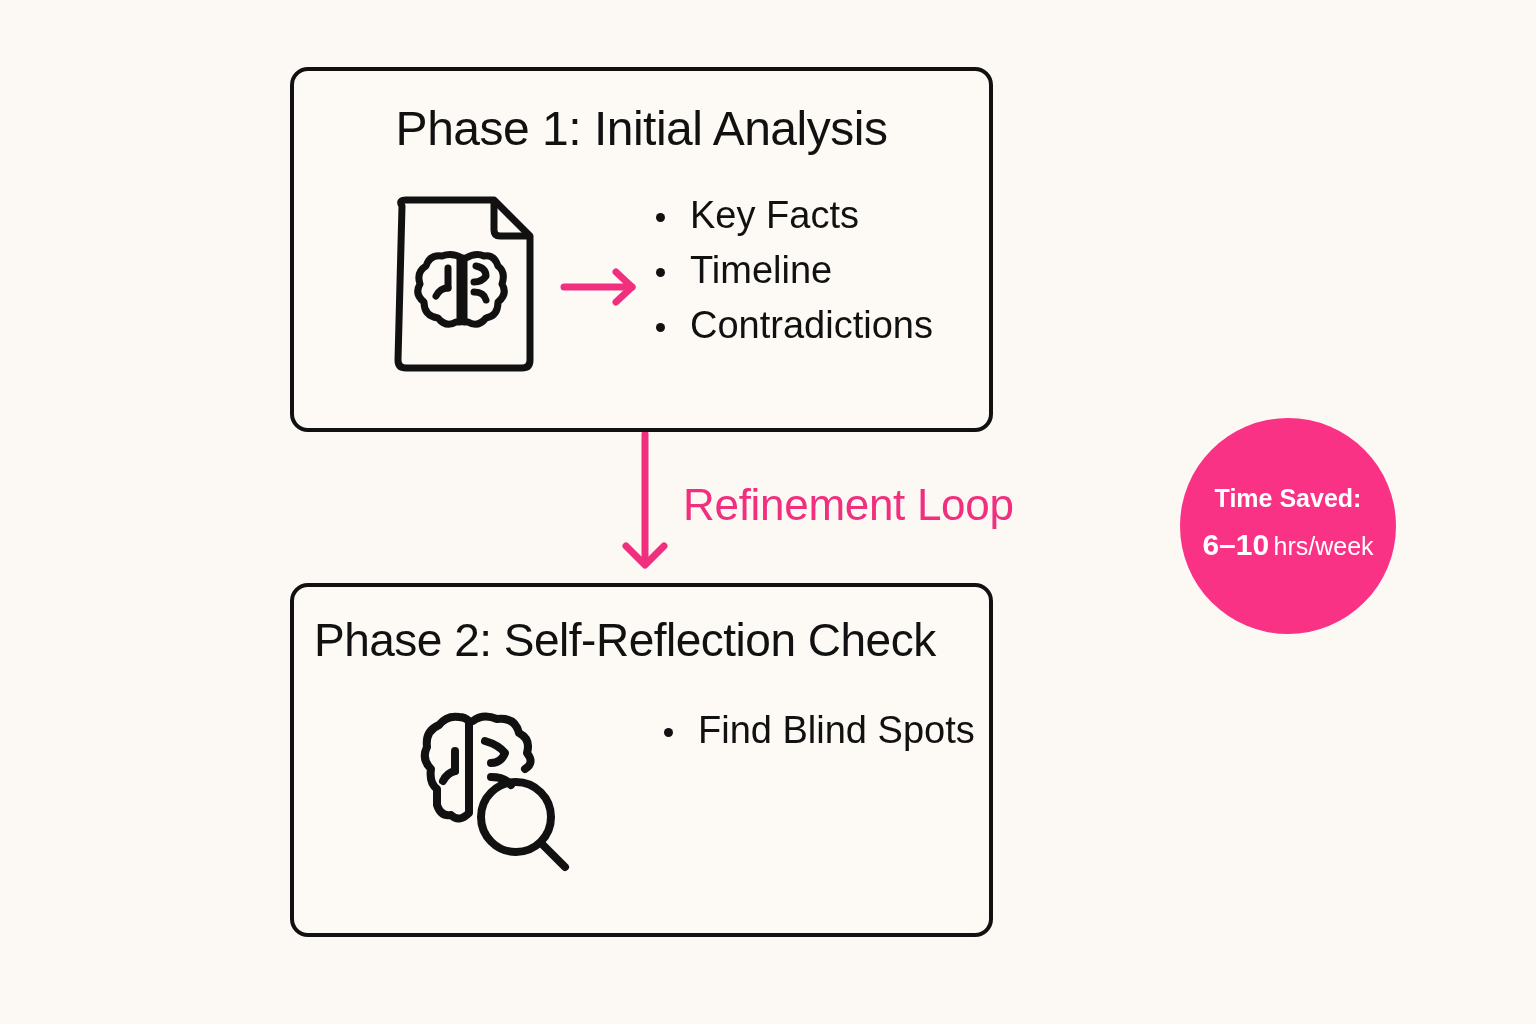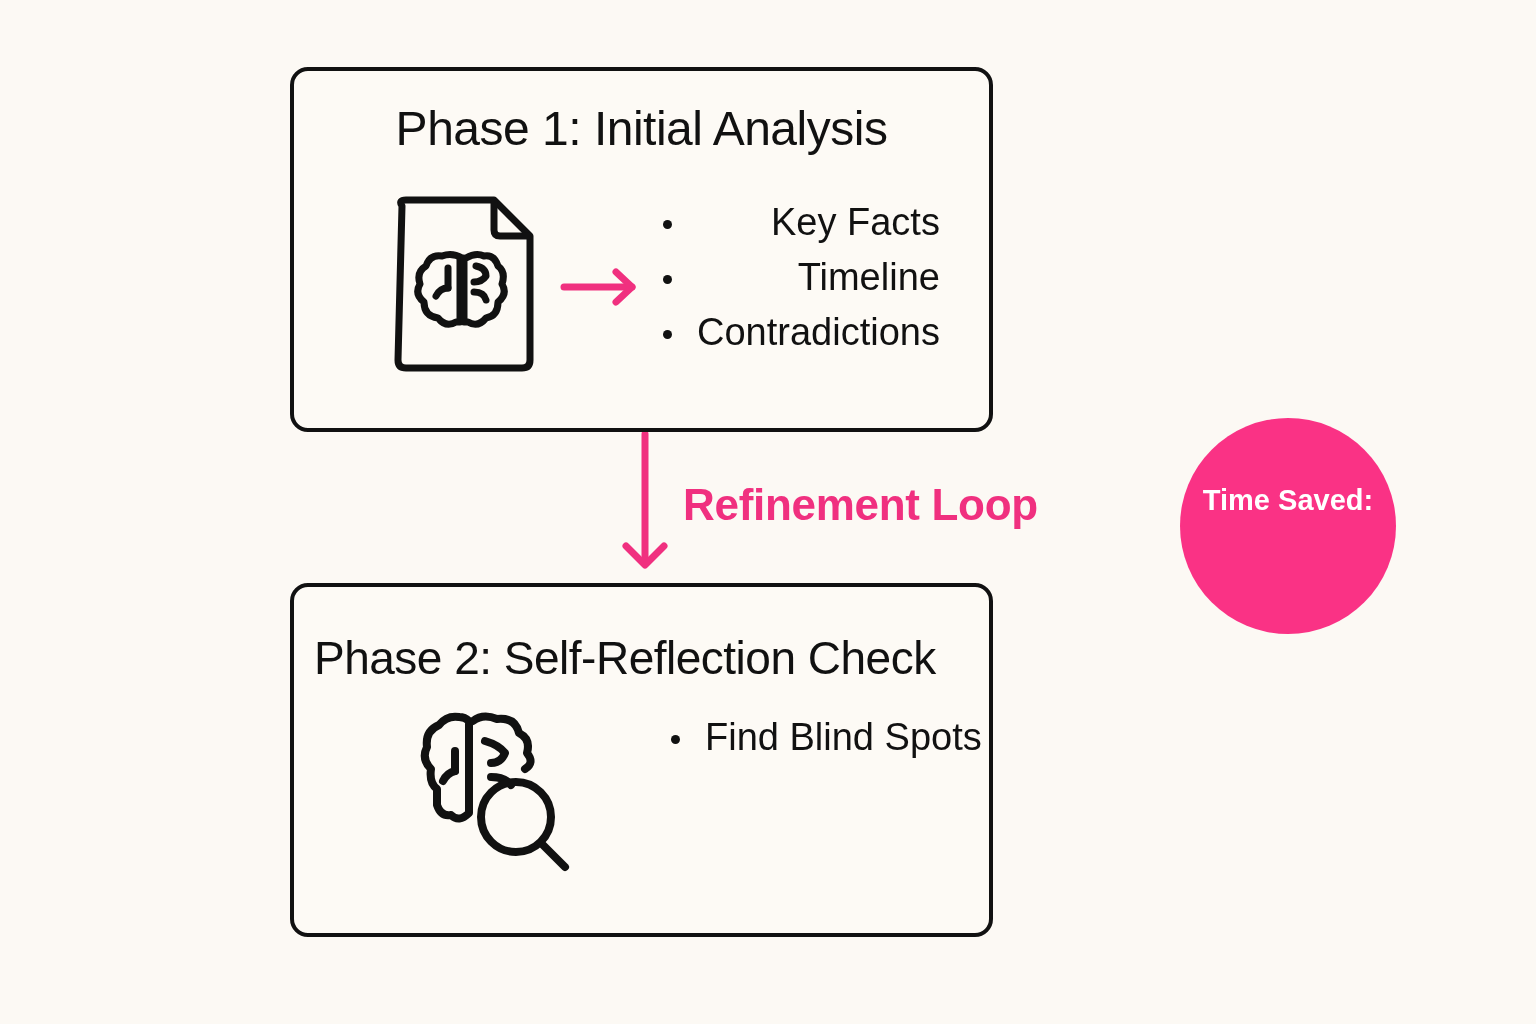--- a/index.html
+++ b/index.html
@@ -13,44 +13,44 @@
     position:absolute; box-sizing:border-box;
     border:4px solid #111; border-radius:18px; background:#fdfaf5;padding-left:23px;
   }
   #phase1 { left:290px; top:67px; width:703px; height:365px; }
   #phase2 { left:290px; top:583px; width:703px; height:354px; }
   .title {
     position:absolute; left:0; right:0; text-align:center;
     font-size:48px; font-weight:400; letter-spacing:-0.5px; white-space:nowrap;
   }
   #phase1 .title { top:30px; }
-  #phase2 .title { top:26px; left:20px; text-align:left; font-size:46px;margin-top:18px; }
-  .list { position:absolute; margin:7px; padding:0; list-style:none;text-align:right; }
+  #phase2 .title { top:26px; left:20px; text-align:left; font-size:46px; }
+  .list { position:absolute; margin:0; padding:0; list-style:none; }
   .list li { position:relative; font-size:38px; line-height:55px; white-space:nowrap; padding-left:34px; }
   .list li::before {
     content:""; position:absolute; left:0; top:25px; width:9px; height:9px;
     border-radius:50%; background:#111;
   }
   #phase1 .list { left:362px; top:117px; }
   #phase2 .list { left:370px; top:116px; }
   #phase2 .list li.wrap { line-height:50px; white-space:normal; width:240px; }
   .icon { position:absolute; }
   #doc-icon { left:100px; top:125px; }
   #arrow-right { left:264px; top:196px; }
   #search-brain-icon { left:125px; top:120px; }
   #down-arrow { position:absolute; left:620px; top:432px; }
   #loop-label {
     position:absolute; left:683px; top:480px; color:#f0307f;
-    font-size:44px; white-space:nowrap; letter-spacing:-0.3px;font-weight:bold;
+    font-size:44px; white-space:nowrap; letter-spacing:-0.3px;
   }
   #badge {
     position:absolute; left:1180px; top:418px; width:216px; height:216px;
     border-radius:50%; background:#fa3285; color:#fff; text-align:center;
   }
-  #badge .l1 { position:absolute; top:66px; left:0; right:0; font-size:29px; font-weight:700; }
+  #badge .l1 { position:absolute; top:66px; left:0; right:0; font-size:25px; font-weight:700; }
   #badge .l2 { position:absolute; top:110px; left:0; right:0; white-space:nowrap; }
   #badge .num { font-size:30px; font-weight:700; }
   #badge .unit { font-size:25px; }
 </style>
 </head>
 <body>
 
 <div class="box" id="phase1">
   <div class="title">Phase 1: Initial Analysis</div>
 
@@ -105,13 +105,17 @@
     </g>
   </svg>
 
   <ul class="list">
     <li>Find Blind Spots</li>
   </ul>
 </div>
 
 <div id="badge">
   <div class="l1">Time Saved:</div>
+  <div class="l2">
+    <span class="num">6–10</span>
+    <span class="unit">hrs/week</span>
+  </div>
 </div>
 
 </body></html>

